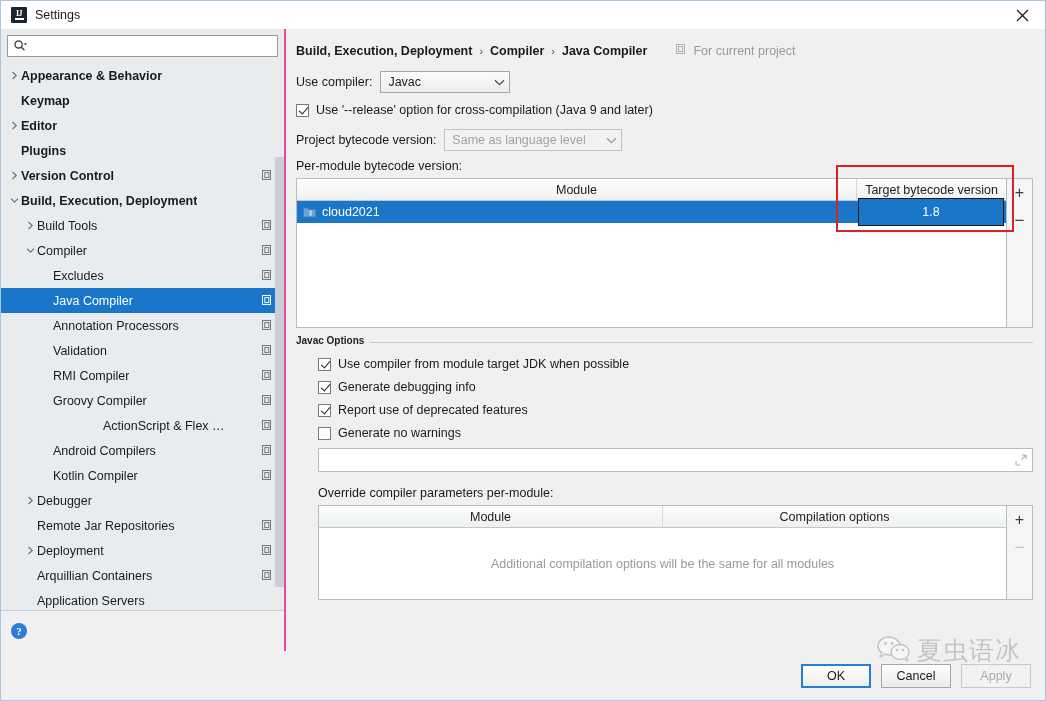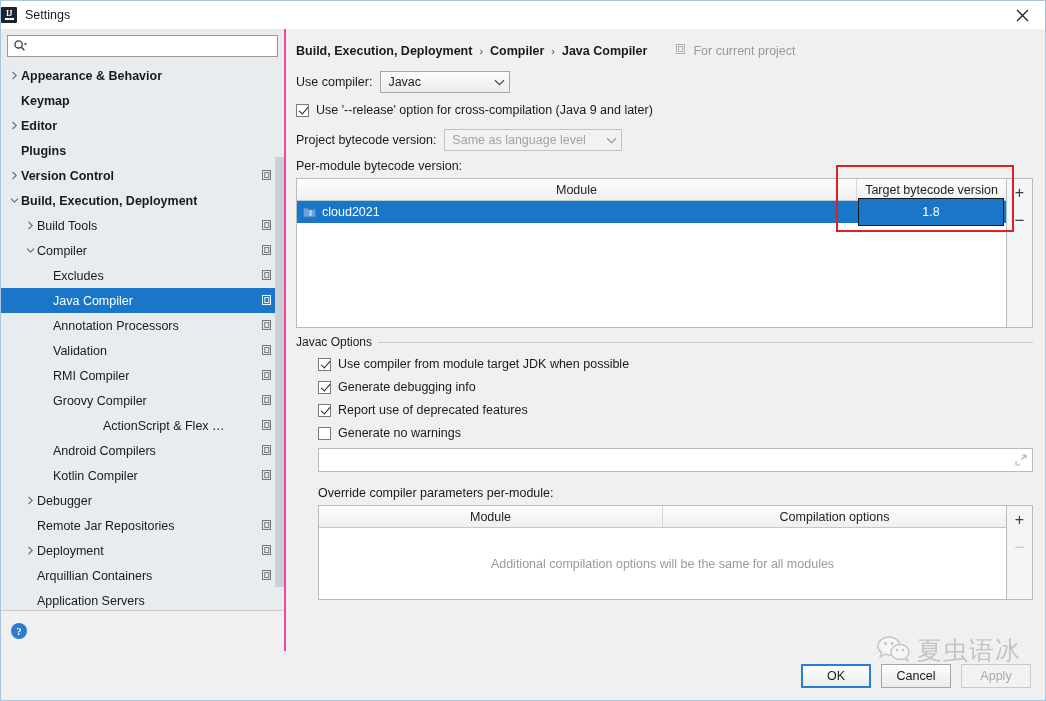--- a/index.html
+++ b/index.html
@@ -20,21 +20,21 @@
     border: 1px solid #a9c6de;
     box-sizing: border-box;
     display: flex; flex-direction: column;
   }
 
   
   .titlebar {
     height: 28px; min-height: 28px;
     background: #ffffff;
     display: flex; align-items: center;
-    padding-left: 0;
+    padding-left: 10px;
     position: relative;
   }
   .ij-logo {
     width: 16px; height: 16px;
     background: #1b2430;
     border-radius: 1px;
     display: flex; align-items: center; justify-content: center;
     margin-right: 8px;
     position: relative;
   }
@@ -314,21 +314,21 @@
     position: relative;
     border-top: 1px solid #c5cacd;
     margin-top: 10px;
     padding-top: 14px;
   }
   .group-title {
     position: absolute;
     top: -8px; left: 0;
     background: #f0f0f0;
     padding-right: 6px;
-    font-size: 12px; color: #222;
+    font-size: 10px; color: #222; font-weight: bold;
   }
   .indent { padding-left: 22px; }
 
   .param-input {
     height: 24px;
     border: 1px solid #b6bcc0;
     background: #ffffff;
     display: flex; align-items: center;
     box-sizing: border-box;
     position: relative;

